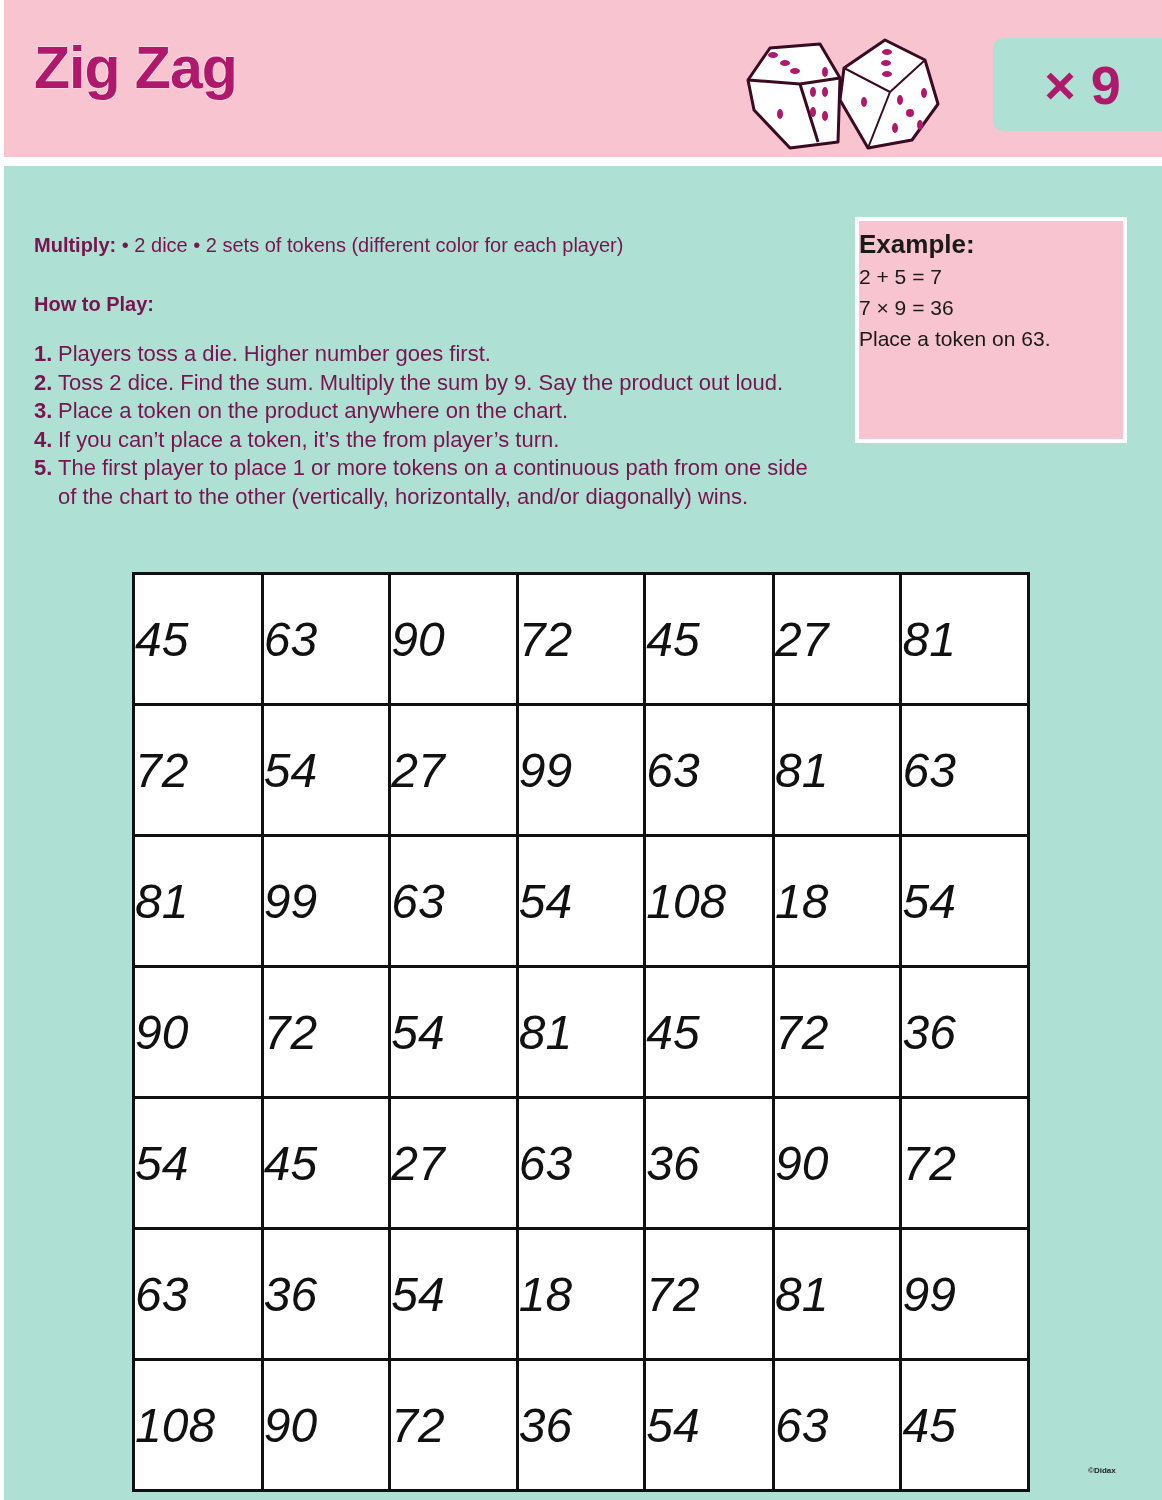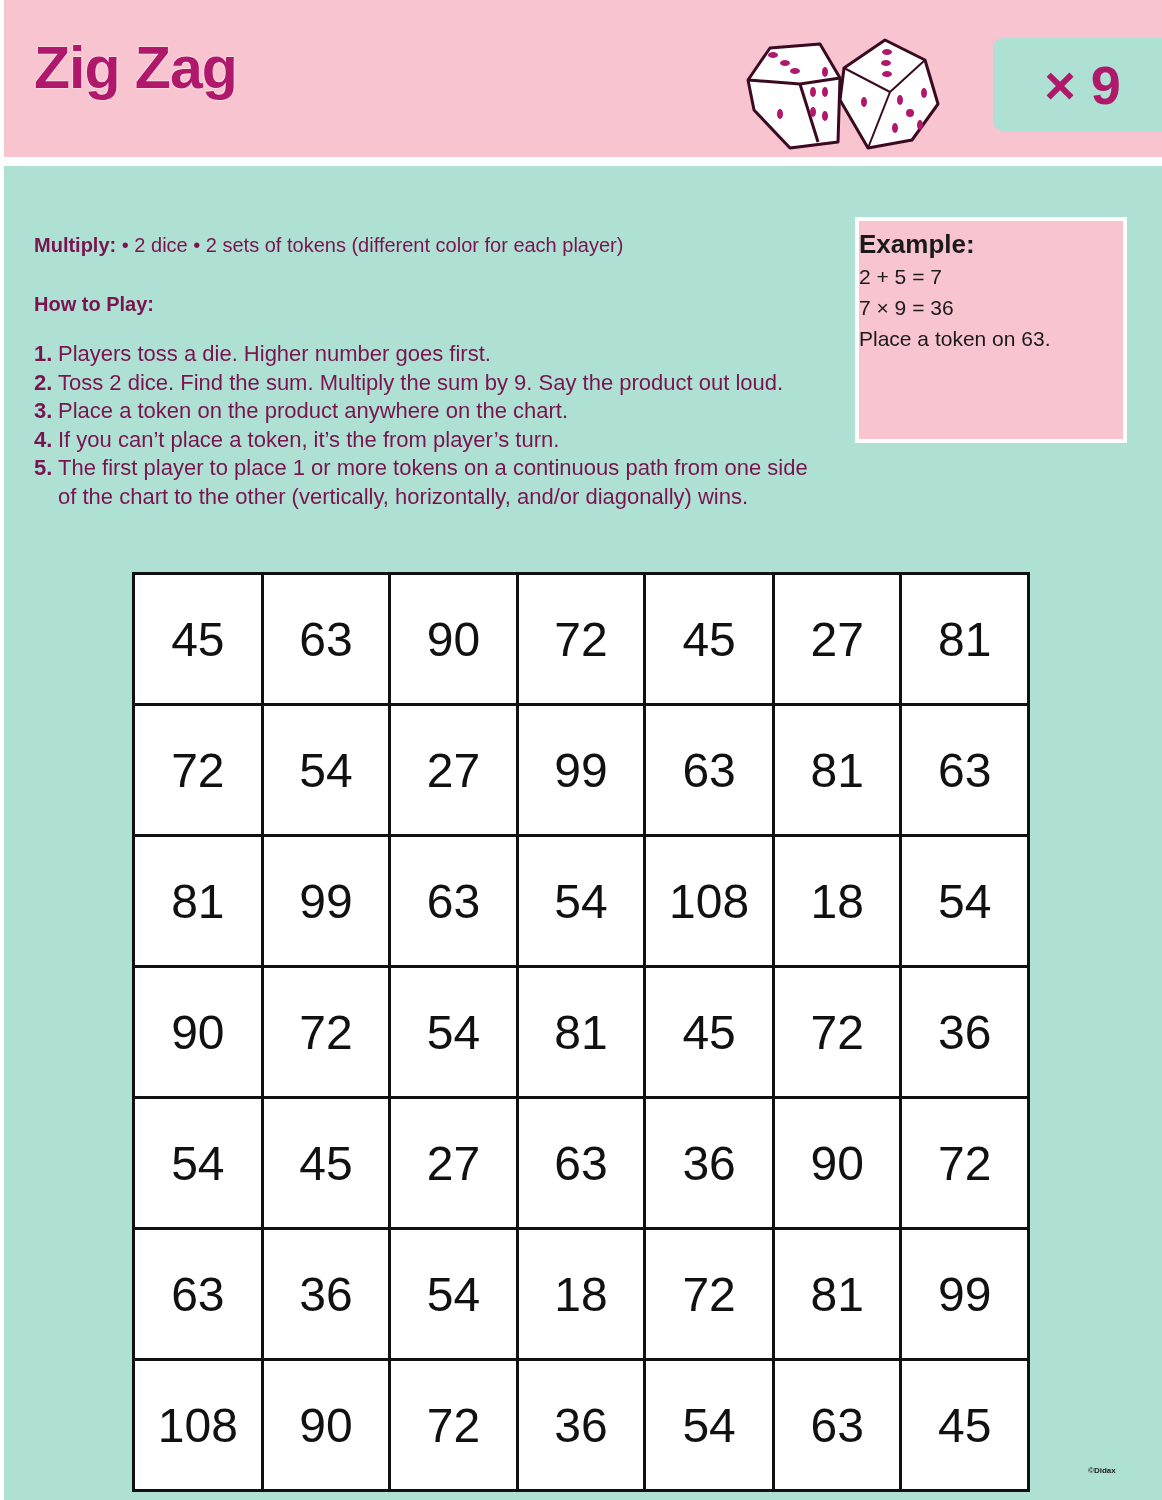--- a/index.html
+++ b/index.html
@@ -59,23 +59,24 @@
   .example .ex-line { font-size: 21px; line-height: 31px; }
   .board {
     position: absolute; left: 132px; top: 572px;
     width: 898px; height: 898px;
     border-collapse: collapse;
     background: #ffffff;
   }
   .board td {
     border: 3px solid #111111;
     width: 128px; height: 128px;
-    text-align: center; vertical-align: middle;
+    text-align: left; vertical-align: middle;
     font-size: 48px; color: #111111;
     padding: 0;
+    font-style: italic;
   }
   .copyright {
     position: absolute; left: 1088px; top: 1466px;
     font-size: 8px; font-weight: bold; color: #222222;
   }
 </style>
 </head>
 <body>
 
 <div class="header"></div>

